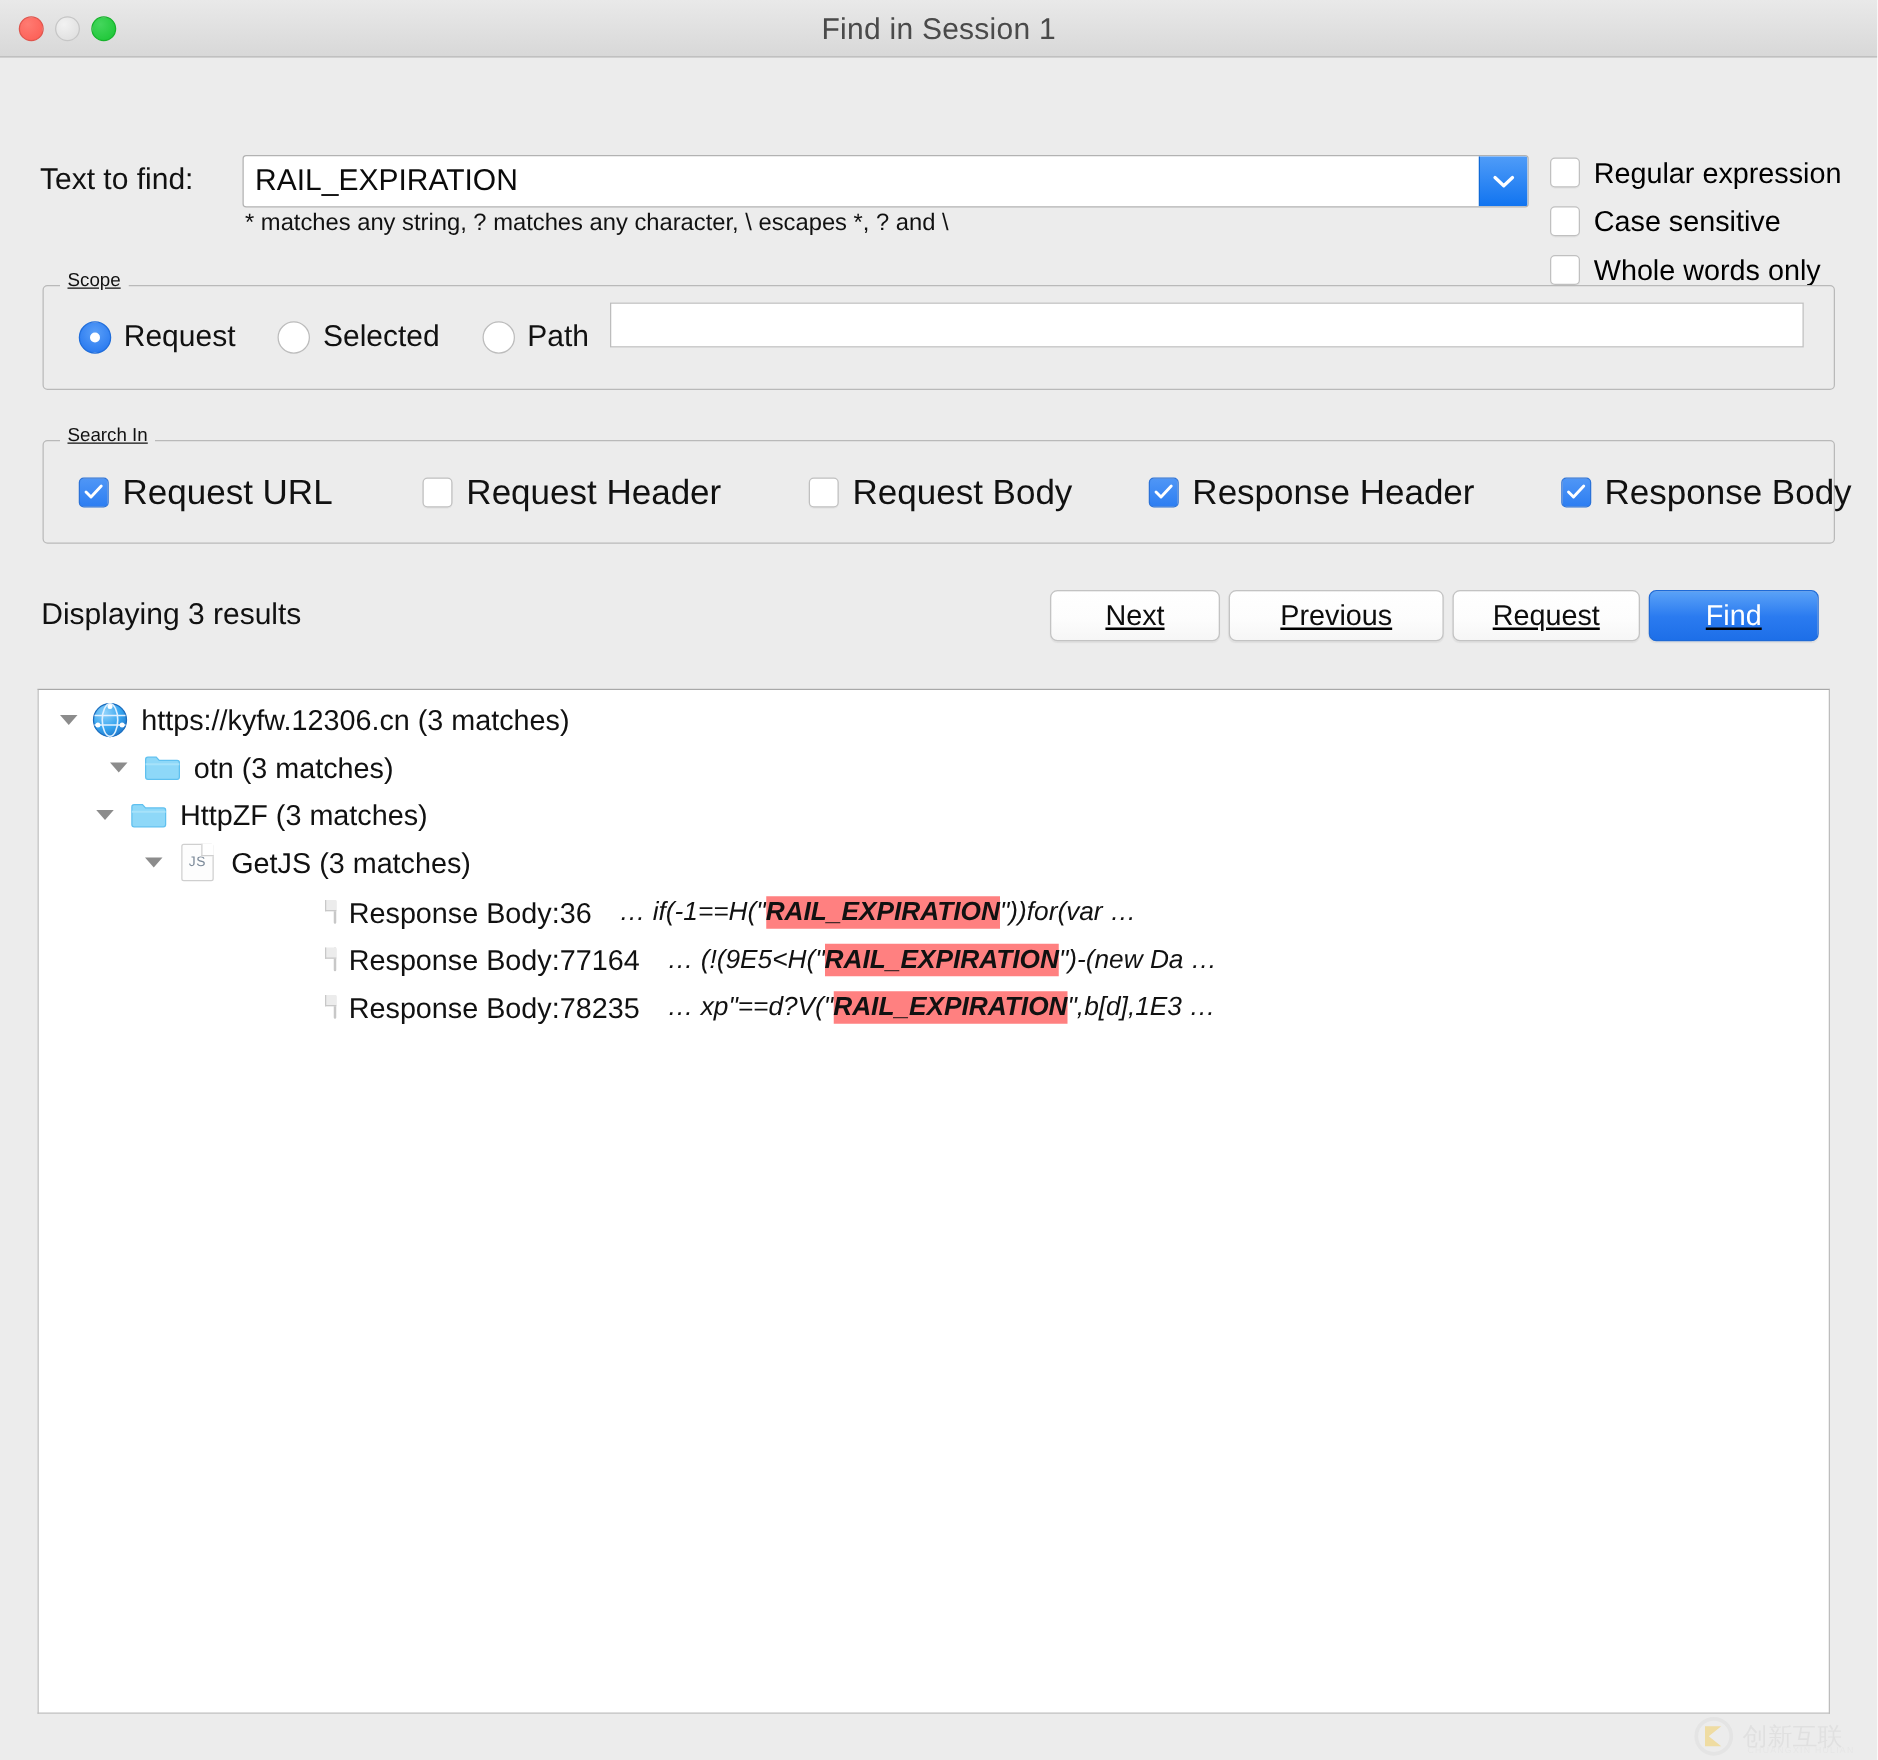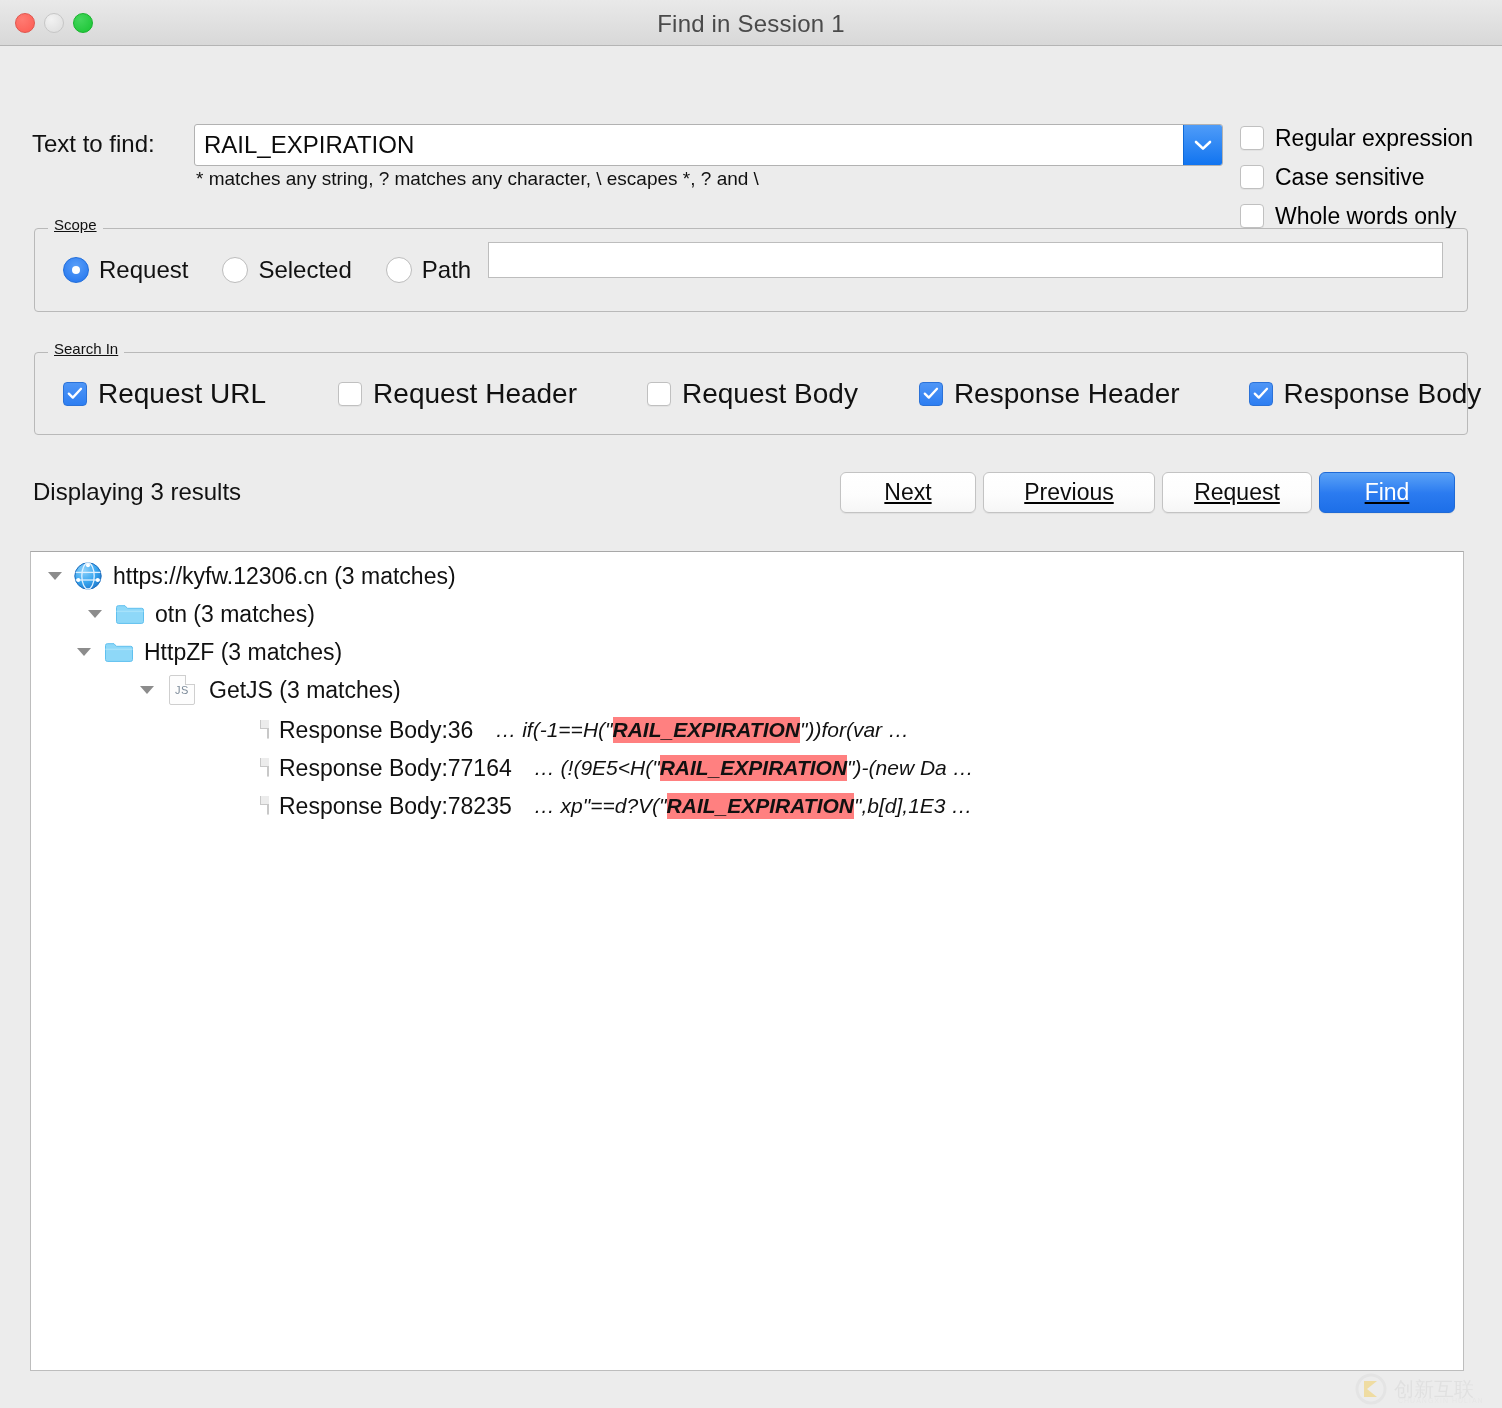--- a/index.html
+++ b/index.html
@@ -525,21 +525,21 @@
       </span>
       <span class="ticon" style="margin-left:8px">
         <svg width="30" height="24" viewBox="0 0 30 24" aria-hidden="true">
           <path d="M1.5 5.5 a1.8 1.8 0 0 1 1.8-1.8 H10 l2.4 2.6 H26.7 a1.8 1.8 0 0 1 1.8 1.8 V19.6 a1.8 1.8 0 0 1 -1.8 1.8 H3.3 a1.8 1.8 0 0 1 -1.8 -1.8 Z" fill="#8ed8f8" stroke="#5fc0ef" stroke-width="1"></path>
           <path d="M1.5 8.6 H28.5 V10.1 H1.5 Z" fill="#a6e2fa"></path>
         </svg>
       </span>
       <span class="tlabel">HttpZF (3 matches)</span>
     </div>
 
-    <div class="tnode" style="padding-left:104px">
+    <div class="tnode" style="padding-left:80px">
       <span class="twist">
         <svg width="16" height="10" viewBox="0 0 16 10" aria-hidden="true">
             <path d="M1 1 L15 1 L8 9 Z" fill="#8c8c8c"></path>
           </svg>
       </span>
       <span class="ticon" style="margin-left:10px">
         <span class="jsicon">JS</span>
       </span>
       <span class="tlabel" style="margin-left:14px">GetJS (3 matches)</span>
     </div>

